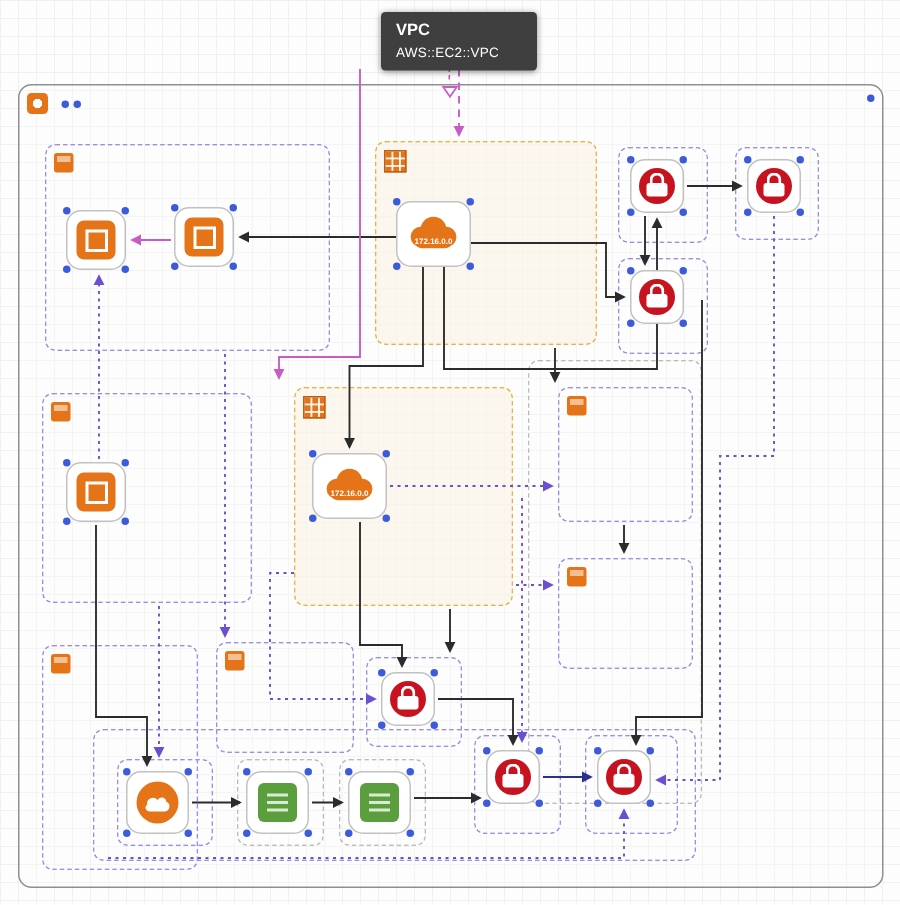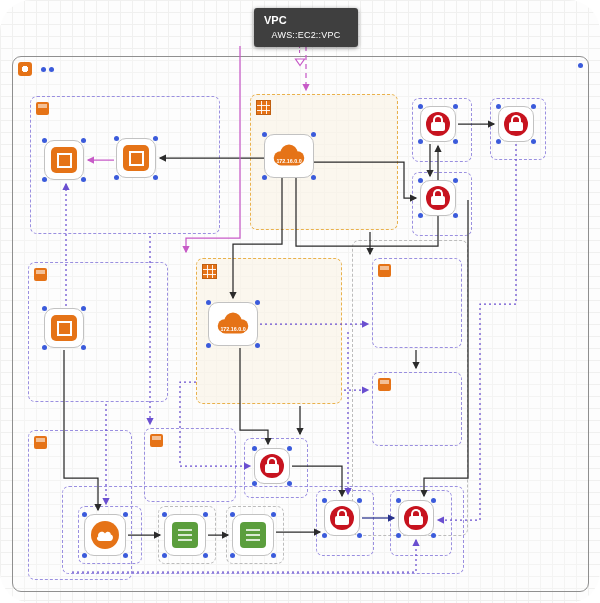--- a/index.html
+++ b/index.html
@@ -1,21 +1,20 @@
 <!DOCTYPE html>
 <html><head>
 <meta charset="utf-8">
 <style>
   html,body{margin:0;padding:0;background:#fff;font-family:"Liberation Sans",sans-serif;}
   .canvas{
     position:relative;width:600px;height:603px;overflow:hidden;background:#fdfdfd;
     background-image:linear-gradient(#f0f0ef 1px,transparent 1px),
                      linear-gradient(90deg,#f0f0ef 1px,transparent 1px);
     background-size:12px 12px;
-    border-radius:32px;
   }
   .outer{position:absolute;border:1px solid #8f8f8f;border-radius:9px;background:rgba(255,255,255,0.25);}
   .container{position:absolute;border-radius:7px;box-sizing:border-box;}
   .c-purple{border:1.4px dashed #9a8fe0;}
   .c-orange{border:1.4px dashed #e9b14c;background:rgba(250,243,226,0.55);}
   .c-gray{border:1.2px dashed #bcbcbc;}
   .node-card{position:absolute;background:#fff;border:1px solid #c2c2c2;border-radius:10px;
     display:flex;align-items:center;justify-content:center;box-sizing:border-box;z-index:5;}
   .handle{position:absolute;width:5px;height:5px;border-radius:50%;background:#3b5bdb;z-index:8;}
   .h-tl{left:-3px;top:-3px}.h-tr{right:-3px;top:-3px}.h-bl{left:-3px;bottom:-3px}.h-br{right:-3px;bottom:-3px}
@@ -36,21 +35,21 @@
   .igwc{width:28px;height:28px;border-radius:50%;background:#e57317;display:flex;align-items:center;justify-content:center;}
   .grn{width:26px;height:26px;border-radius:4px;background:#5b9e3d;display:flex;flex-direction:column;gap:3px;
     align-items:center;justify-content:center;}
   .gb{width:14px;height:2px;background:#d9ead3;}
   .vpcic{width:14px;height:14px;border-radius:3px;background:radial-gradient(circle at center,#fff 0 3px,#e57317 3px);}
   svg.edges{position:absolute;left:0;top:0;z-index:4;pointer-events:none;}
   svg text{font-family:"Liberation Sans",sans-serif;}
   .tooltip{position:absolute;left:254px;top:8px;min-width:84px;background:#3f3f3f;color:#fff;border-radius:3px;
     padding:6px 10px 7px;box-shadow:0 1px 4px rgba(0,0,0,.45);z-index:50;}
   .tt-title{font-size:11px;font-weight:bold;margin-bottom:4px;}
-  .tt-sub{font-size:9px;letter-spacing:.2px;text-align:center;}
+  .tt-sub{font-size:9px;letter-spacing:.2px;}
   .tt-line{position:absolute;left:299px;top:45px;width:0;height:8px;border-left:1px dashed #c75bc7;z-index:49;}
   .tt-arrow{position:absolute;left:294px;top:53px;z-index:49;}
   #containers-layer,#nodes-layer{position:absolute;left:0;top:0;width:100%;height:100%;}
   #containers-layer{z-index:2;}
   #nodes-layer{z-index:5;}
 </style>
 </head>
 <body>
 
 <div class="canvas">

